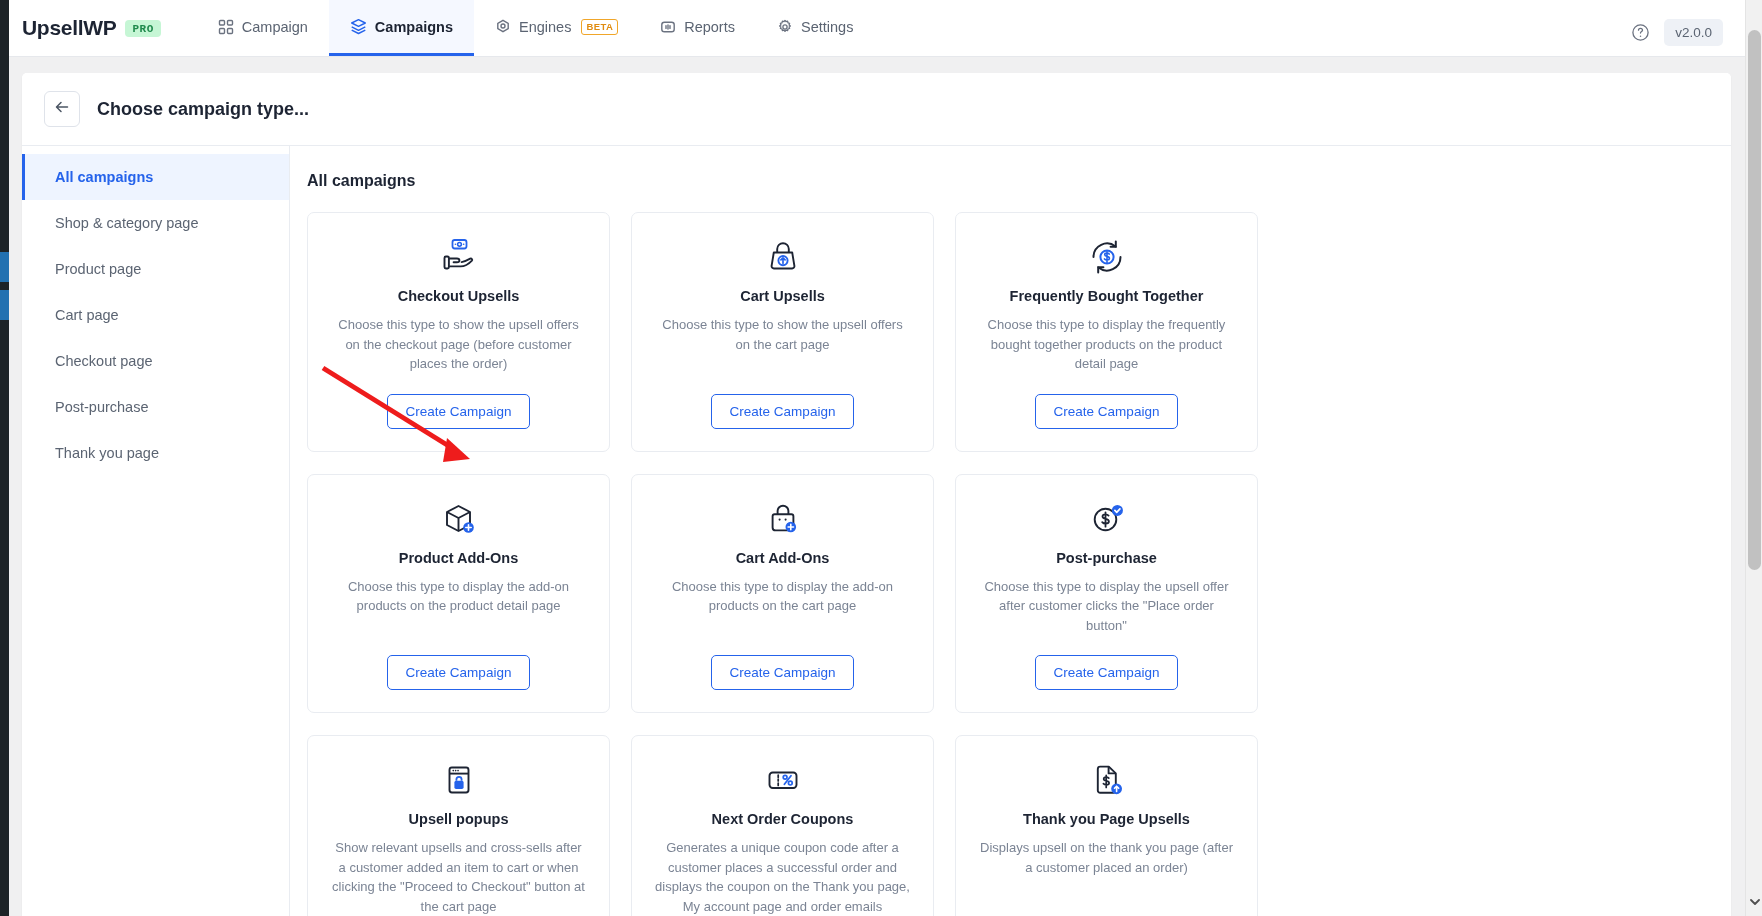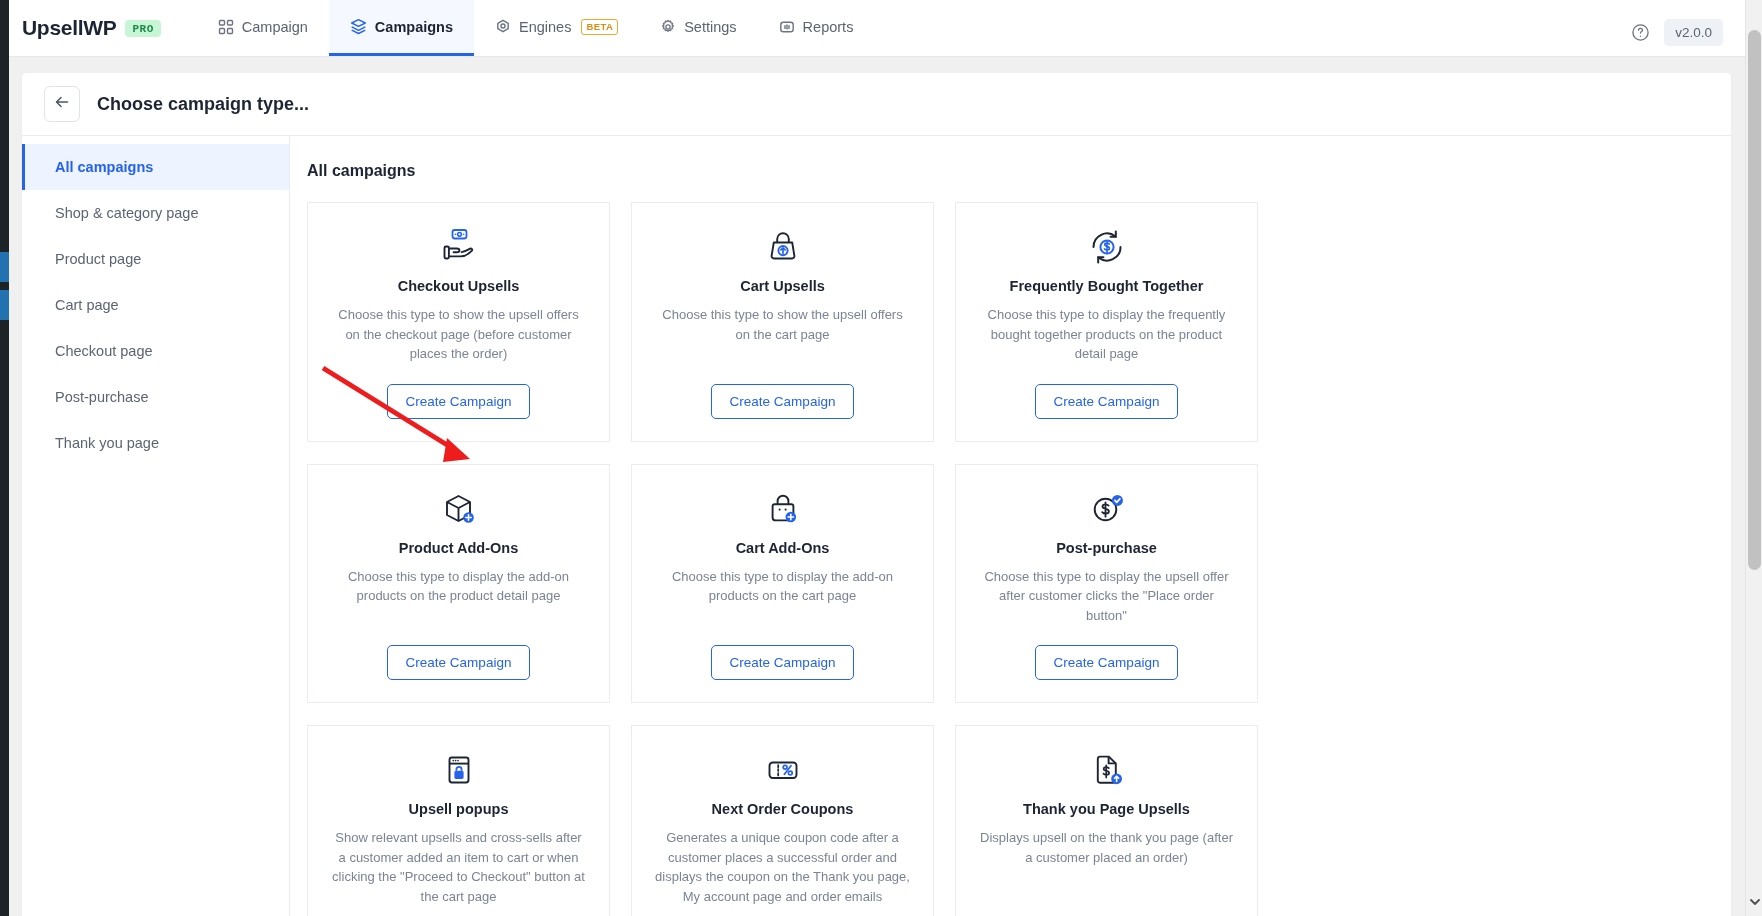--- a/index.html
+++ b/index.html
@@ -50,21 +50,21 @@
     padding: 6px 11px; border-radius: 5px;
   }
 
   
   .panel {
     position: absolute; left: 22px; top: 73px; width: 1709px; height: 880px;
     background: #ffffff; border-radius: 5px; box-shadow: 0 1px 2px rgba(16,24,40,.06);
     overflow: hidden;
   }
   .panel-head {
-    height: 63px; display: flex; align-items: center; gap: 17px;
+    height: 73px; display: flex; align-items: center; gap: 17px;
     padding: 0 22px; border-bottom: 1px solid #e9ecf1; background: #fff;
   }
   .back-btn {
     width: 36px; height: 36px; border: 1px solid #dfe3ea; border-radius: 6px;
     background: #fff; display: flex; align-items: center; justify-content: center;
     cursor: pointer; color: #4b5563;
   }
   .panel-title { font-size: 18px; font-weight: 700; color: #1d2433; }
 
   .panel-body { display: flex; height: 817px; }
@@ -79,21 +79,21 @@
   .side-item.active::before {
     content: ""; position: absolute; left: 0; top: 0; bottom: 0; width: 3px; background: #2563eb;
   }
 
   
   .main { flex: 1; padding: 26px 34px 0 17px; overflow: hidden; }
   .main h2 { font-size: 16px; font-weight: 700; color: #1d2433; margin: 0 0 22px 0; }
 
   .grid { display: grid; grid-template-columns: repeat(3, 303px); gap: 22px 21px; }
   .card {
-    border: 1px solid #e9ecf1; border-radius: 0; background: #fff;
+    border: 1px solid #e9ecf1; border-radius: 7px; background: #fff;
     padding: 24px 22px 22px; text-align: center;
     display: flex; flex-direction: column; align-items: center;
   }
   .card-icon { height: 40px; display: flex; align-items: center; justify-content: center; margin-bottom: 11px; }
   .card-title { font-size: 14.5px; font-weight: 700; color: #1d2433; margin-bottom: 11px; }
   .card-desc { font-size: 13px; line-height: 19.5px; color: #7b8494; margin-bottom: 20px; }
   .card-cta {
     border: 1px solid #2563eb; color: #2563eb; background: #fff;
     font-size: 13.5px; border-radius: 5px; padding: 9px 18px; cursor: pointer;
     font-family: "Liberation Sans", sans-serif; margin-top: auto;
@@ -153,36 +153,36 @@
             <path d="M8 1.3l5.2 3v5.4L8 12.7 2.8 9.7V4.3L8 1.3z"></path>
               <circle cx="8" cy="7" r="2"></circle>
           </svg>
         </span>
         <span>Engines</span>
         <span class="beta-badge">BETA</span>
       </div>
 
       <div class="nav-item">
         <span class="ico">
+          <svg width="16" height="16" viewBox="0 0 16 16" fill="none" stroke="currentColor" stroke-width="1.4">
+            <rect x="1.8" y="3.2" width="12.4" height="9.6" rx="2.6"></rect>
+            <path d="M6 6.6v2.8M8 5.9v4.2M10 6.6v2.8" stroke-linecap="round"></path>
+          </svg>
+        </span>
+        <span>Reports</span>
+      </div>
+
+      <div class="nav-item">
+        <span class="ico">
           <svg width="16" height="16" viewBox="0 0 16 16" fill="none" stroke="currentColor" stroke-width="1.3">
             <circle cx="8" cy="8" r="2.1"></circle>
             <path d="M8 1.4l1 1.3 1.6-.5.4 1.6 1.6.5-.5 1.6 1.3 1-1.3 1 .5 1.6-1.6.5-.4 1.6-1.6-.5-1 1.3-1-1.3-1.6.5-.4-1.6-1.6-.5.5-1.6-1.3-1 1.3-1-.5-1.6 1.6-.5.4-1.6 1.6.5 1-1.3z" stroke-linejoin="round"></path>
           </svg>
         </span>
         <span>Settings</span>
-      </div>
-
-      <div class="nav-item">
-        <span class="ico">
-          <svg width="16" height="16" viewBox="0 0 16 16" fill="none" stroke="currentColor" stroke-width="1.4">
-            <rect x="1.8" y="3.2" width="12.4" height="9.6" rx="2.6"></rect>
-            <path d="M6 6.6v2.8M8 5.9v4.2M10 6.6v2.8" stroke-linecap="round"></path>
-          </svg>
-        </span>
-        <span>Reports</span>
       </div>
     </div>
 
     <div class="header-right">
       <span class="help-icon">
         <svg width="19" height="19" viewBox="0 0 19 19" fill="none" stroke="currentColor" stroke-width="1.3">
           <circle cx="9.5" cy="9.5" r="7.6"></circle>
           <path d="M7.5 7.2c0-1.1.9-1.9 2-1.9s2 .8 2 1.9c0 1.3-2 1.4-2 2.9" stroke-linecap="round"></path>
           <circle cx="9.5" cy="13.3" r=".75" fill="currentColor" stroke="none"></circle>
         </svg>

